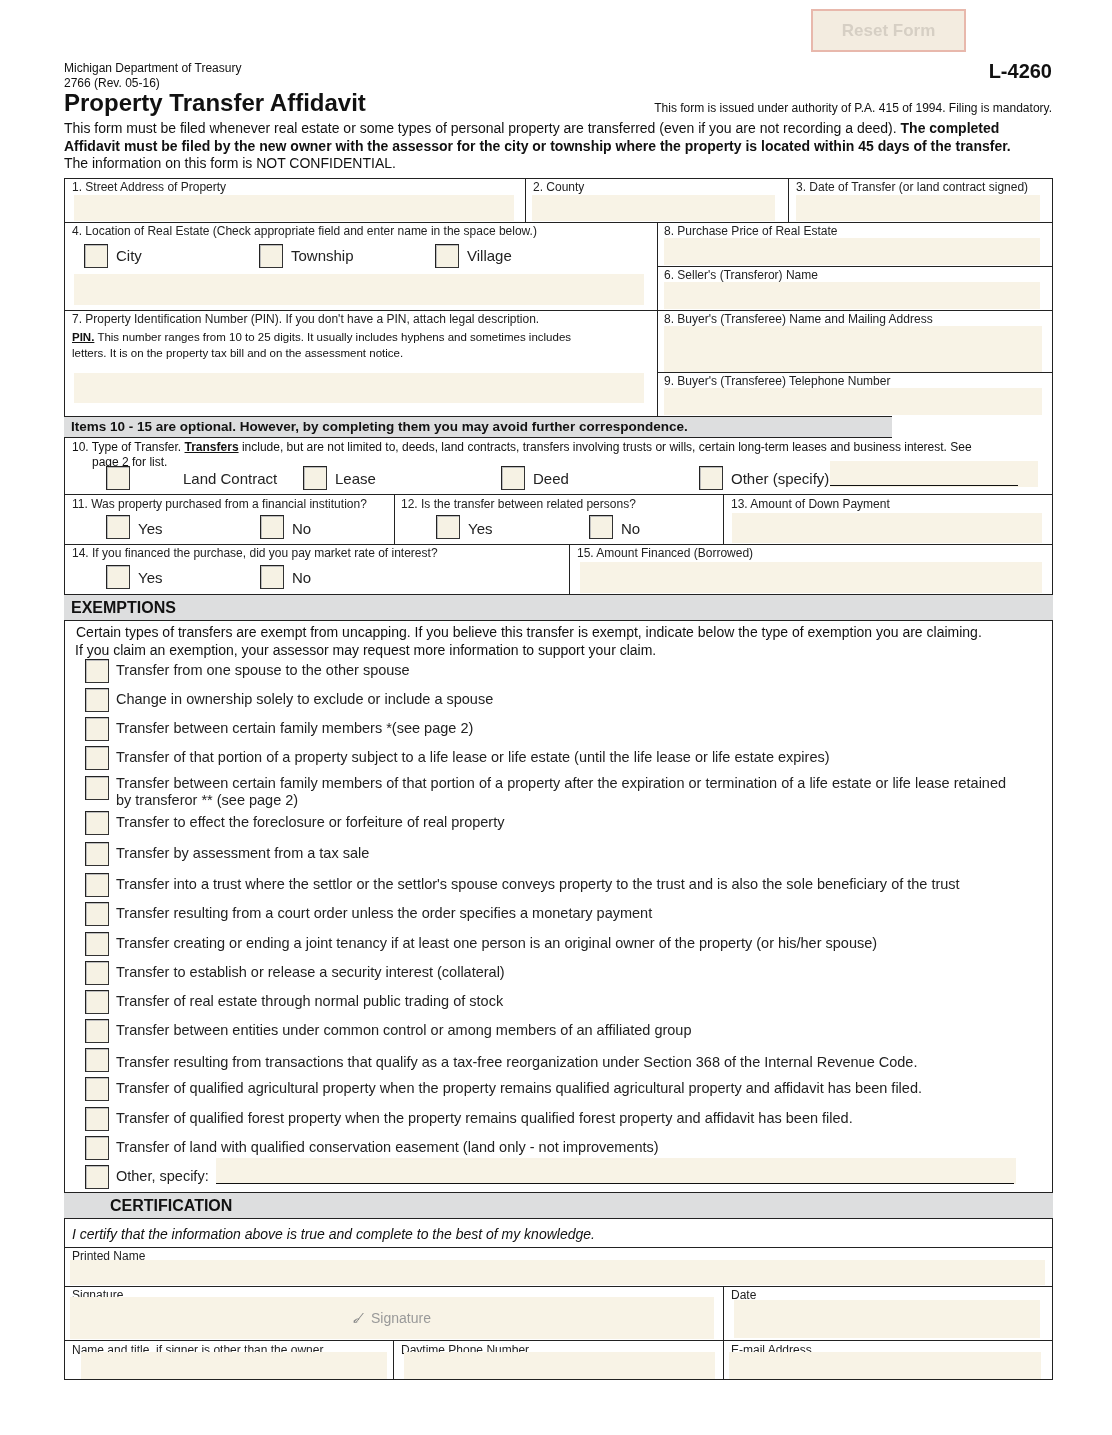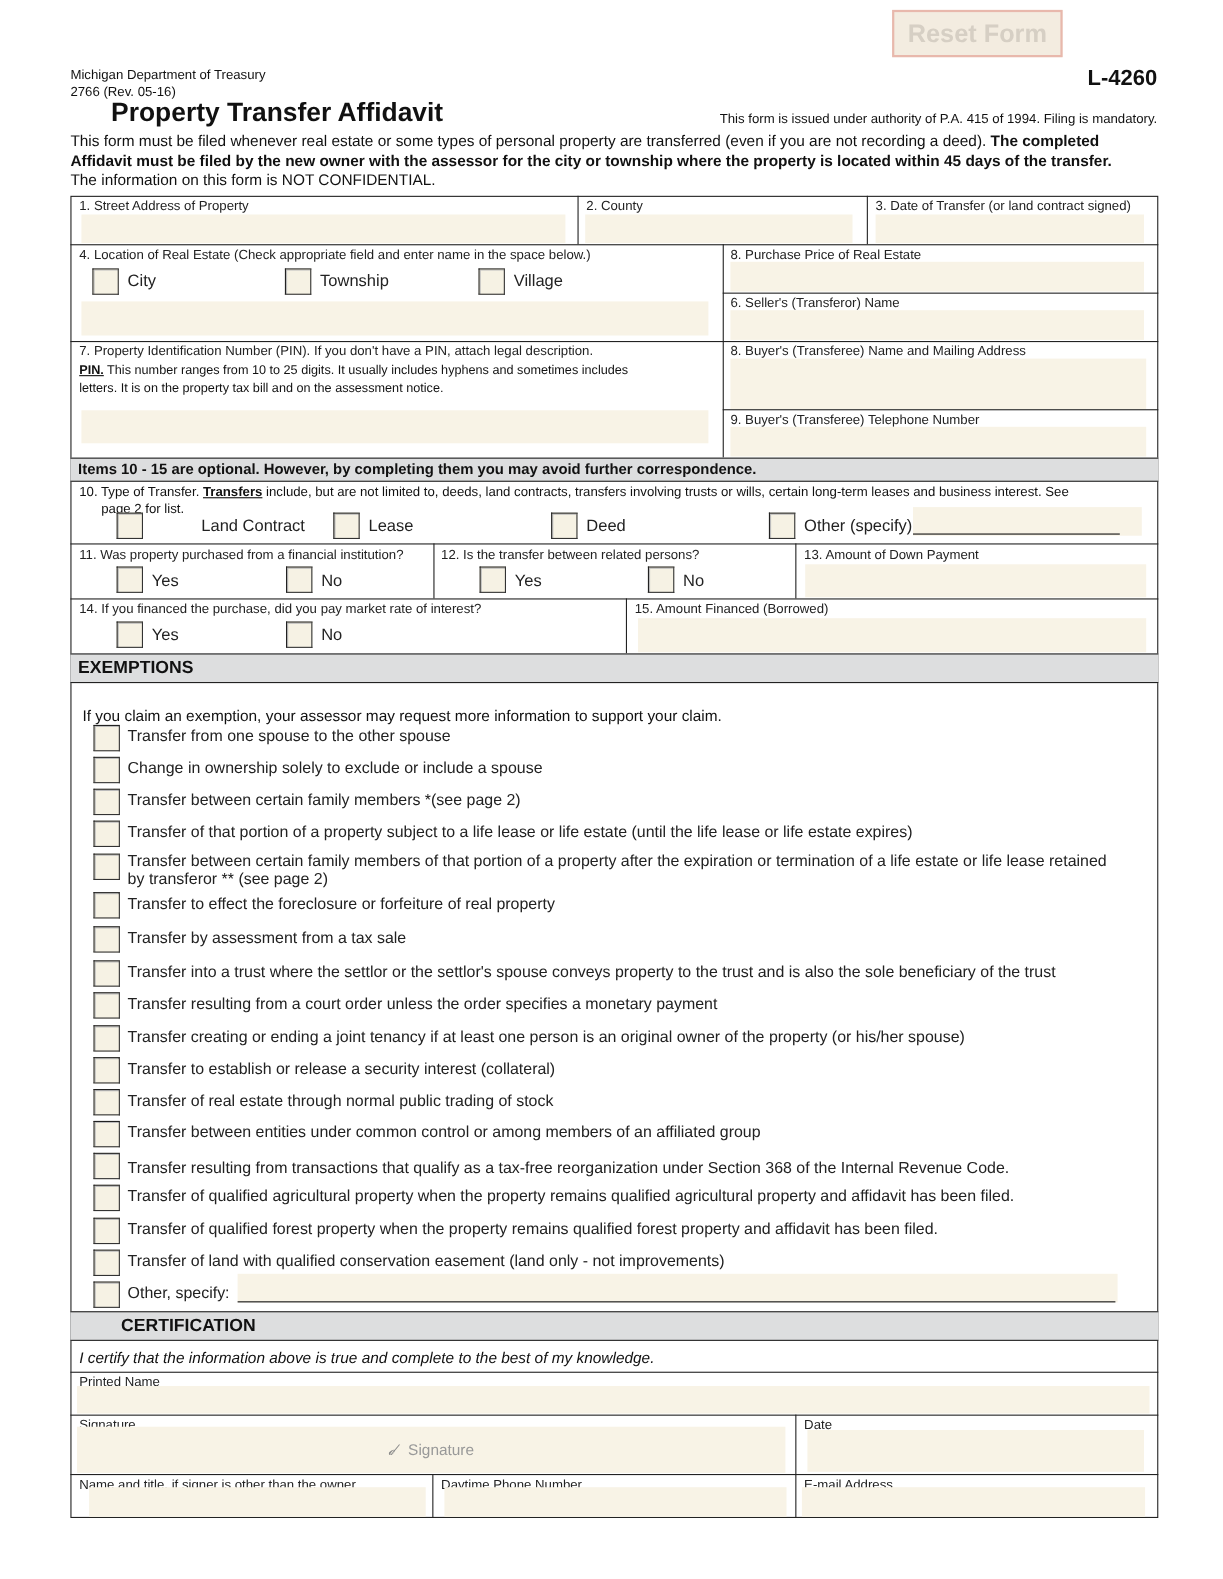--- a/index.html
+++ b/index.html
@@ -13,26 +13,26 @@
   .hline { position: absolute; height: 1px; background: #222; }
   .vline { position: absolute; width: 1px; background: #222; }
   .band { position: absolute; background: #dddedf; border-top: 1px solid #222; border-bottom: 1px solid #222; }
   .ex-text { position: absolute; font-size: 14.5px; color: #222; white-space: nowrap; }
   .uline { position: absolute; height: 1px; background: #111; }
 </style>
 </head>
 <body>
 
 <div class="abs" style="left:811px;top:9px;width:155px;height:43px;background:#f3ece0;border:2px solid #e8b8ac;display:flex;align-items:center;justify-content:center;cursor:pointer;">
-  <span style="font-size:23px;font-weight:bold;color:#d6cfc4;">Reset Form</span>
+  <span style="font-size:17px;font-weight:bold;color:#d6cfc4;">Reset Form</span>
 </div>
 
 <div class="abs" style="left:64px;top:61px;font-size:12px;">Michigan Department of Treasury</div>
 <div class="abs" style="left:64px;top:76px;font-size:12px;">2766 (Rev. 05-16)</div>
-<div class="abs" style="left:64px;top:89px;font-size:24px;font-weight:bold;margin-left:37px;">Property Transfer Affidavit</div>
+<div class="abs" style="left:64px;top:89px;font-size:24px;font-weight:bold;">Property Transfer Affidavit</div>
 <div class="abs" style="right:60px;top:60px;font-size:20px;font-weight:bold;">L-4260</div>
 <div class="abs" style="right:60px;top:101px;font-size:12px;">This form is issued under authority of P.A. 415 of 1994. Filing is mandatory.</div>
 <div class="abs" style="left:64px;top:120px;width:990px;font-size:14px;line-height:17.5px;">
   <span>This form must be filed whenever real estate or some types of personal property are transferred (even if you are not recording a deed).</span>
   <b>The  completed</b>
   <b>Affidavit must be filed by the new owner with the assessor for the city or township where the property is located within 45 days of the transfer.</b><br>
   <span>The information on this form is NOT CONFIDENTIAL.</span>
 </div>
 
 <div class="abs" style="left:64px;top:178px;width:989px;height:1202px;border:1px solid #222;"></div>
@@ -74,21 +74,21 @@
 </div>
 <div class="fill" style="left:74px;top:373px;width:570px;height:30px;"></div>
 
 <div class="lbl" style="left:664px;top:312px;">8. Buyer's (Transferee) Name and Mailing Address</div>
 <div class="fill" style="left:664px;top:326px;width:378px;height:46px;"></div>
 <div class="hline" style="left:657px;top:372px;width:396px;"></div>
 
 <div class="lbl" style="left:664px;top:374px;">9. Buyer's (Transferee) Telephone Number</div>
 <div class="fill" style="left:664px;top:388px;width:378px;height:27px;"></div>
 
-<div class="band" style="left:64px;top:416px;width:989px;height:22px;">
+<div class="band" style="left:64px;top:416px;width:828px;height:22px;">
   <span style="position:absolute;left:7px;top:2px;font-size:13.5px;font-weight:bold;">Items 10 - 15 are optional. However, by completing them you may avoid further correspondence.</span>
 </div>
 
 <div class="abs" style="left:72px;top:440px;width:976px;font-size:12px;line-height:15px;">
   <span>10. Type of Transfer.</span>
   <b style="text-decoration:underline;">Transfers</b>
   <span>include, but are not limited to, deeds, land contracts, transfers involving trusts or wills, certain long-term leases and business interest. See</span><br>
   <span style="padding-left:20px;">page 2 for list.</span>
 </div>
 <div class="cb" style="left:106px;top:466px;"></div>
@@ -125,21 +125,21 @@
 <div class="cb" style="left:260px;top:565px;"></div>
 <div class="opt" style="left:292px;top:569px;">No</div>
 <div class="vline" style="left:569px;top:544px;height:50px;"></div>
 <div class="lbl" style="left:577px;top:546px;">15. Amount Financed (Borrowed)</div>
 <div class="fill" style="left:580px;top:562px;width:462px;height:31px;"></div>
 
 <div class="band" style="left:64px;top:594px;width:989px;height:27px;">
   <span style="position:absolute;left:7px;top:4px;font-size:16px;font-weight:bold;">EXEMPTIONS</span>
 </div>
 <div class="abs" style="left:76px;top:624px;width:975px;font-size:14px;line-height:17.5px;">
-  <br>
+  <span>Certain types of transfers are exempt from uncapping. If you believe this transfer is exempt, indicate below the type of exemption you are claiming.</span><br>
   <span style="margin-left:-1px;">If you claim an exemption, your assessor may request more information to support your claim.</span>
 </div>
 
 <div class="cb" style="left:85px;top:659px;"></div>
 <div class="ex-text" style="left:116px;top:662px;">Transfer from one spouse to the other spouse</div>
 <div class="cb" style="left:85px;top:688px;"></div>
 <div class="ex-text" style="left:116px;top:691px;">Change in ownership solely to exclude or include a spouse</div>
 <div class="cb" style="left:85px;top:717px;"></div>
 <div class="ex-text" style="left:116px;top:720px;">Transfer between certain family members *(see page 2)</div>
 <div class="cb" style="left:85px;top:746px;"></div>

